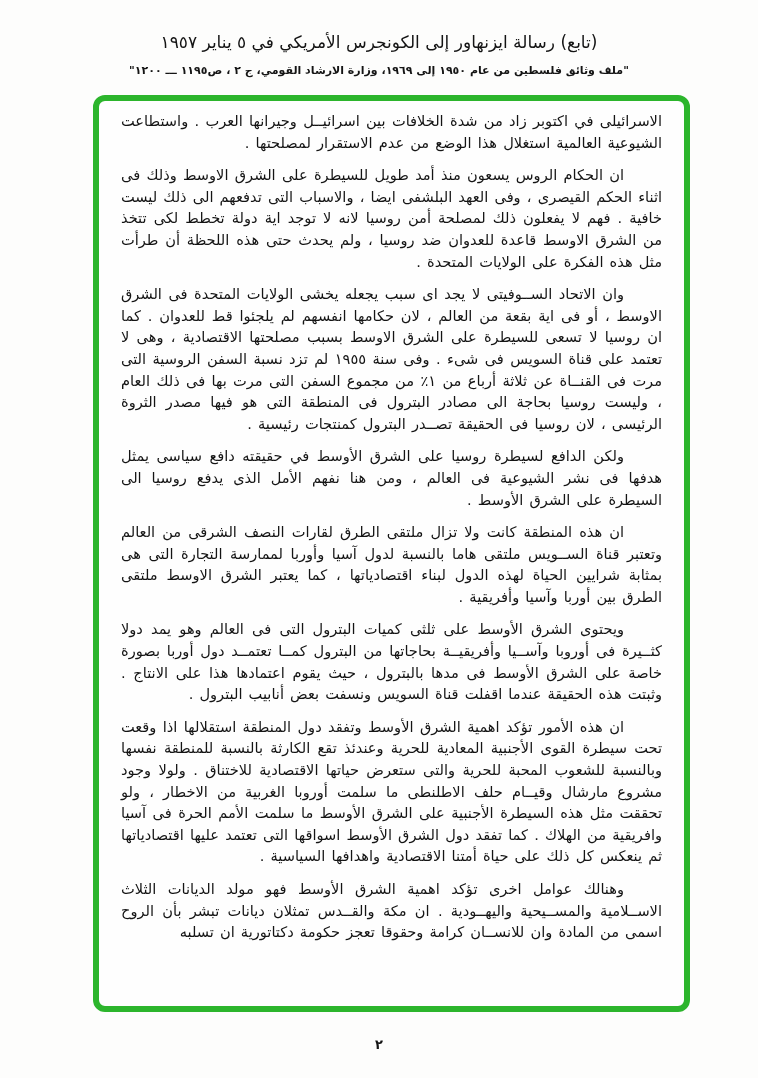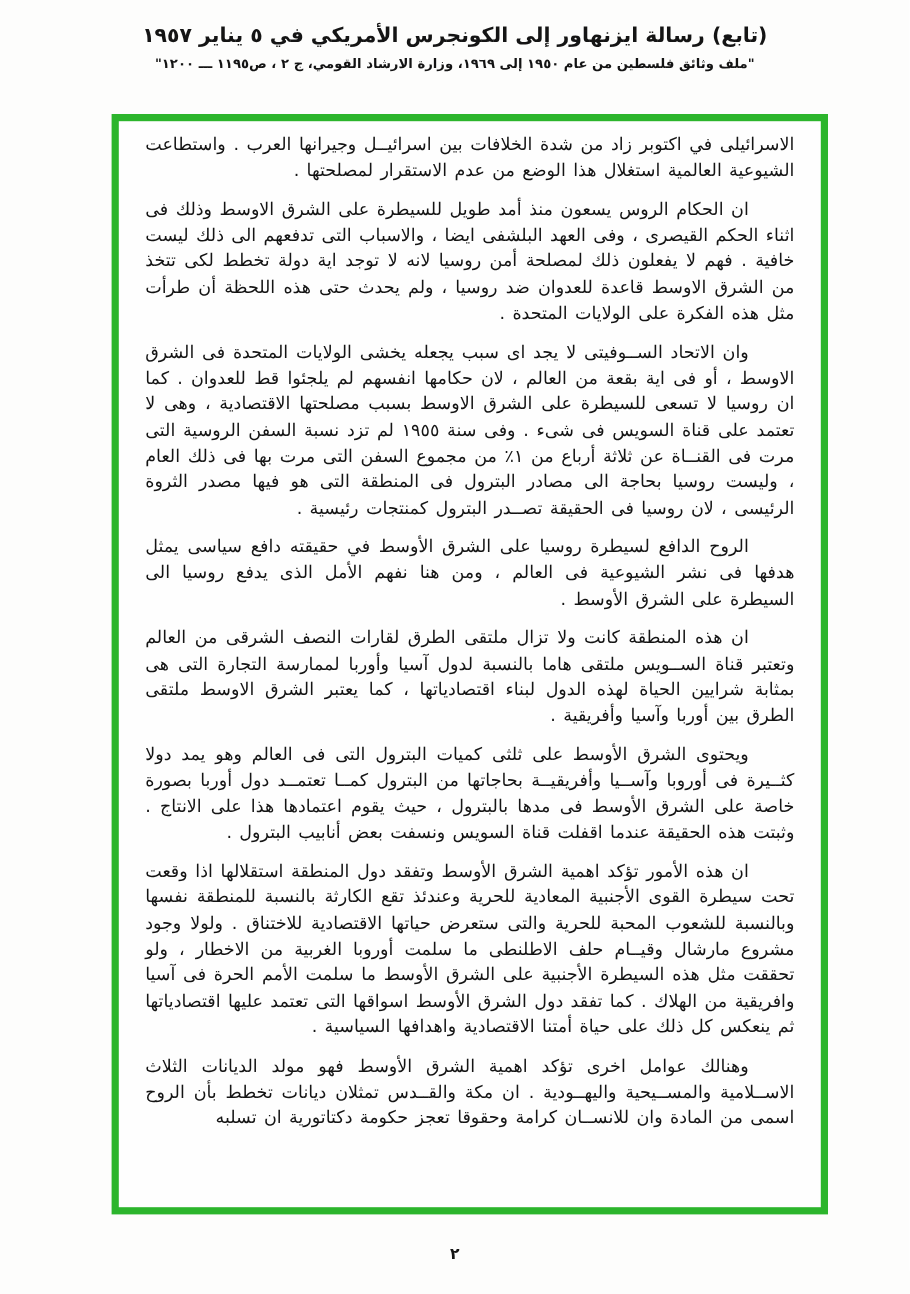--- a/index.html
+++ b/index.html
@@ -14,39 +14,39 @@
   }
   .doc-header {
     position: absolute;
     top: 20px;
     left: 0;
     right: 0;
     text-align: center;
     direction: rtl;
   }
   .doc-title {
-    margin: 0;
+    margin: 12px;
     font-size: 17px;
-    font-weight: bold;
+    font-weight: normal;
     letter-spacing: 0;
   }
   .doc-citation {
     margin-top: 7px;
     font-size: 11px;
     font-weight: bold;
   }
   .green-box {
     position: absolute;
     left: 93px;
     top: 95px;
     width: 597px;
     height: 917px;
     box-sizing: border-box;
     border: 6px solid #2cb52c;
-    border-radius: 0;
+    border-radius: 12px;
     padding: 9px 22px 8px 22px;
     direction: rtl;
     overflow: hidden;
     background: #fefefe;
   }
   .green-box p {
     margin: 0 0 11px 0;
     font-size: 14.6px;
     line-height: 21.6px;
     text-align: justify;
@@ -77,24 +77,24 @@
 
   <div class="doc-header">
     <h1 class="doc-title">(تابع) رسالة ايزنهاور إلى الكونجرس الأمريكي في ٥ يناير ١٩٥٧</h1>
     <div class="doc-citation">"ملف وثائق فلسطين من عام ١٩٥٠ إلى ١٩٦٩، وزارة الارشاد القومي، ج ٢ ، ص١١٩٥ ـــ ١٢٠٠"</div>
   </div>
 
   <div class="green-box" style="border-color: rgb(44, 181, 44);">
     <p class="continuation">الاسرائيلى في اكتوبر زاد من شدة الخلافات بين اسرائيــل وجيرانها العرب . واستطاعت الشيوعية العالمية استغلال هذا الوضع من عدم الاستقرار لمصلحتها .</p>
     <p>ان الحكام الروس يسعون منذ أمد طويل للسيطرة على الشرق الاوسط وذلك فى اثناء الحكم القيصرى ، وفى العهد البلشفى ايضا ، والاسباب التى تدفعهم الى ذلك ليست خافية . فهم لا يفعلون ذلك لمصلحة أمن روسيا لانه لا توجد اية دولة تخطط لكى تتخذ من الشرق الاوسط قاعدة للعدوان ضد روسيا ، ولم يحدث حتى هذه اللحظة أن طرأت مثل هذه الفكرة على الولايات المتحدة .</p>
     <p>وان الاتحاد الســوفيتى لا يجد اى سبب يجعله يخشى الولايات المتحدة فى الشرق الاوسط ، أو فى اية بقعة من العالم ، لان حكامها انفسهم لم يلجئوا قط للعدوان . كما ان روسيا لا تسعى للسيطرة على الشرق الاوسط بسبب مصلحتها الاقتصادية ، وهى لا تعتمد على قناة السويس فى شىء . وفى سنة ١٩٥٥ لم تزد نسبة السفن الروسية التى مرت فى القنــاة عن ثلاثة أرباع من ١٪ من مجموع السفن التى مرت بها فى ذلك العام ، وليست روسيا بحاجة الى مصادر البترول فى المنطقة التى هو فيها مصدر الثروة الرئيسى ، لان روسيا فى الحقيقة تصــدر البترول كمنتجات رئيسية .</p>
-    <p>الروح الدافع لسيطرة روسيا على الشرق الأوسط في حقيقته دافع سياسى يمثل هدفها فى نشر الشيوعية فى العالم ، ومن هنا نفهم الأمل الذى يدفع روسيا الى السيطرة على الشرق الأوسط .</p>
+    <p>ولكن الدافع لسيطرة روسيا على الشرق الأوسط في حقيقته دافع سياسى يمثل هدفها فى نشر الشيوعية فى العالم ، ومن هنا نفهم الأمل الذى يدفع روسيا الى السيطرة على الشرق الأوسط .</p>
     <p>ان هذه المنطقة كانت ولا تزال ملتقى الطرق لقارات النصف الشرقى من العالم وتعتبر قناة الســويس ملتقى هاما بالنسبة لدول آسيا وأوربا لممارسة التجارة التى هى بمثابة شرايين الحياة لهذه الدول لبناء اقتصادياتها ، كما يعتبر الشرق الاوسط ملتقى الطرق بين أوربا وآسيا وأفريقية .</p>
     <p>ويحتوى الشرق الأوسط على ثلثى كميات البترول التى فى العالم وهو يمد دولا كثــيرة فى أوروبا وآســيا وأفريقيــة بحاجاتها من البترول كمــا تعتمــد دول أوربا بصورة خاصة على الشرق الأوسط فى مدها بالبترول ، حيث يقوم اعتمادها هذا على الانتاج . وثبتت هذه الحقيقة عندما اقفلت قناة السويس ونسفت بعض أنابيب البترول .</p>
     <p>ان هذه الأمور تؤكد اهمية الشرق الأوسط وتفقد دول المنطقة استقلالها اذا وقعت تحت سيطرة القوى الأجنبية المعادية للحرية وعندئذ تقع الكارثة بالنسبة للمنطقة نفسها وبالنسبة للشعوب المحبة للحرية والتى ستعرض حياتها الاقتصادية للاختناق . ولولا وجود مشروع مارشال وقيــام حلف الاطلنطى ما سلمت أوروبا الغربية من الاخطار ، ولو تحققت مثل هذه السيطرة الأجنبية على الشرق الأوسط ما سلمت الأمم الحرة فى آسيا وافريقية من الهلاك . كما تفقد دول الشرق الأوسط اسواقها التى تعتمد عليها اقتصادياتها ثم ينعكس كل ذلك على حياة أمتنا الاقتصادية واهدافها السياسية .</p>
-    <p>وهنالك عوامل اخرى تؤكد اهمية الشرق الأوسط فهو مولد الديانات الثلاث الاســلامية والمســيحية واليهــودية . ان مكة والقــدس تمثلان ديانات تخطط بأن الروح اسمى من المادة وان للانســان كرامة وحقوقا تعجز حكومة دكتاتورية ان تسلبه</p>
+    <p>وهنالك عوامل اخرى تؤكد اهمية الشرق الأوسط فهو مولد الديانات الثلاث الاســلامية والمســيحية واليهــودية . ان مكة والقــدس تمثلان ديانات تبشر بأن الروح اسمى من المادة وان للانســان كرامة وحقوقا تعجز حكومة دكتاتورية ان تسلبه</p>
   </div>
 
   <div class="doc-footer">
     <span class="page-number">٢</span>
   </div>
 
 </div>
 
 </body></html>

